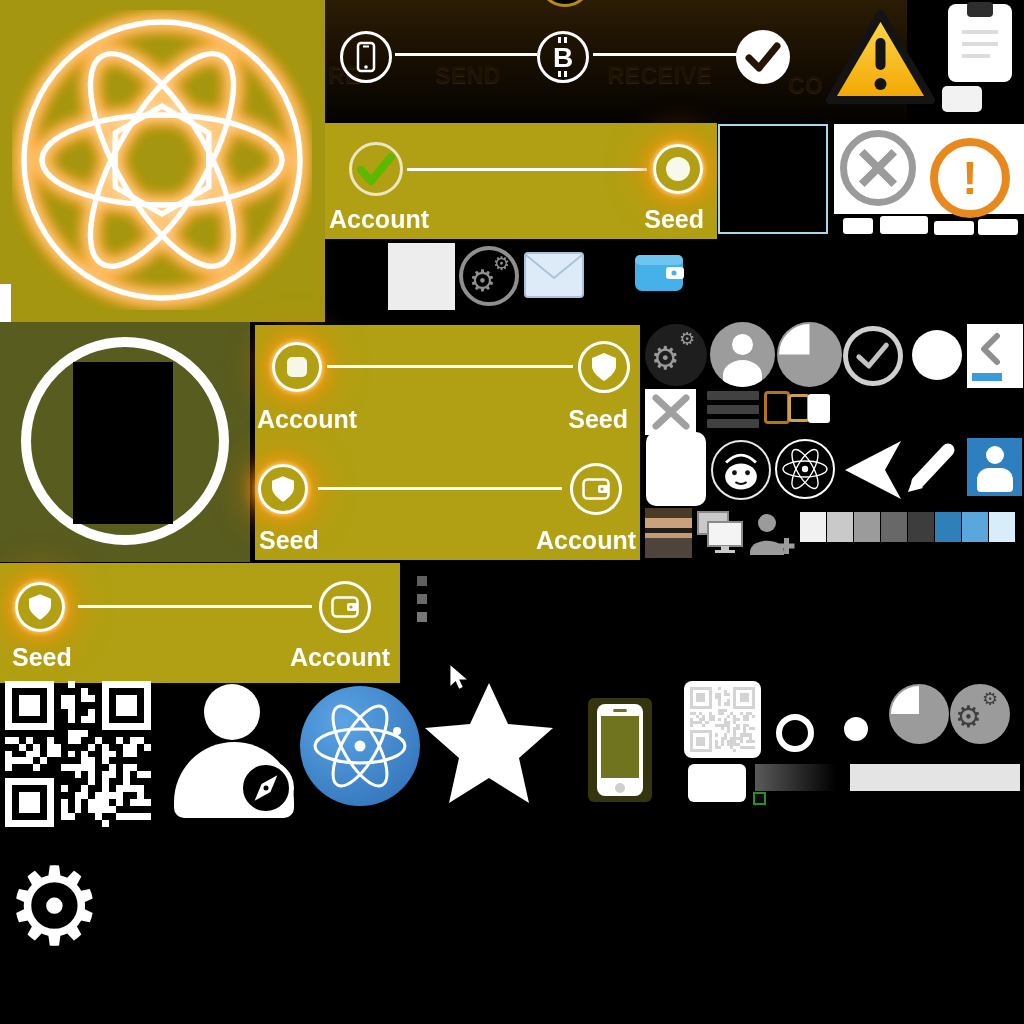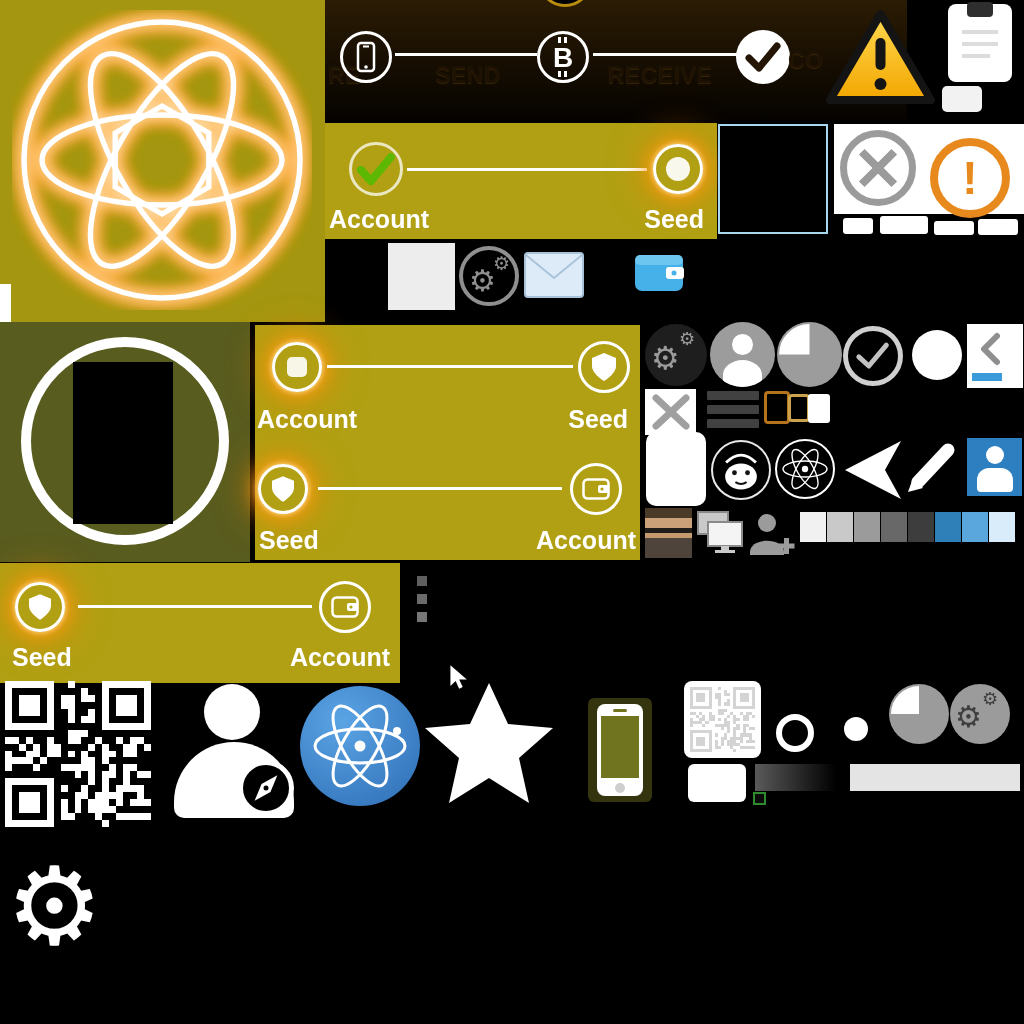--- a/index.html
+++ b/index.html
@@ -66,21 +66,21 @@
           <rect x="24" y="37" width="3" height="6" fill="#fff"></rect>
       </svg>
     </div>
     <div class="line" style="left:268px;top:53px;width:144px;"></div>
     <div class="lbl-dark" style="left:275px;top:62px;width:120px;text-align:center;">RECEIVE</div>
     <div class="s" style="left:411px;top:30px;width:54px;height:54px;border-radius:50%;background:#fff;">
       <svg width="54" height="54" viewBox="0 0 54 54">
         <polyline points="13,28 23,38 41,16" fill="none" stroke="#241504" stroke-width="7" stroke-linecap="round" stroke-linejoin="round"></polyline>
       </svg>
     </div>
-    <div class="lbl-dark" style="left:463px;top:47px;">CO</div>
+    <div class="lbl-dark" style="left:463px;top:72px;">CO</div>
   </div>
 
   <div class="s" style="left:823px;top:6px;">
     <svg width="115" height="102" viewBox="0 0 115 102">
       <defs>
           <linearGradient id="wg" x1="0" y1="0" x2="0" y2="1">
         <stop offset="0" stop-color="#ffd94f"></stop>
             <stop offset="1" stop-color="#f2a600"></stop>
           </linearGradient>
         </defs>

